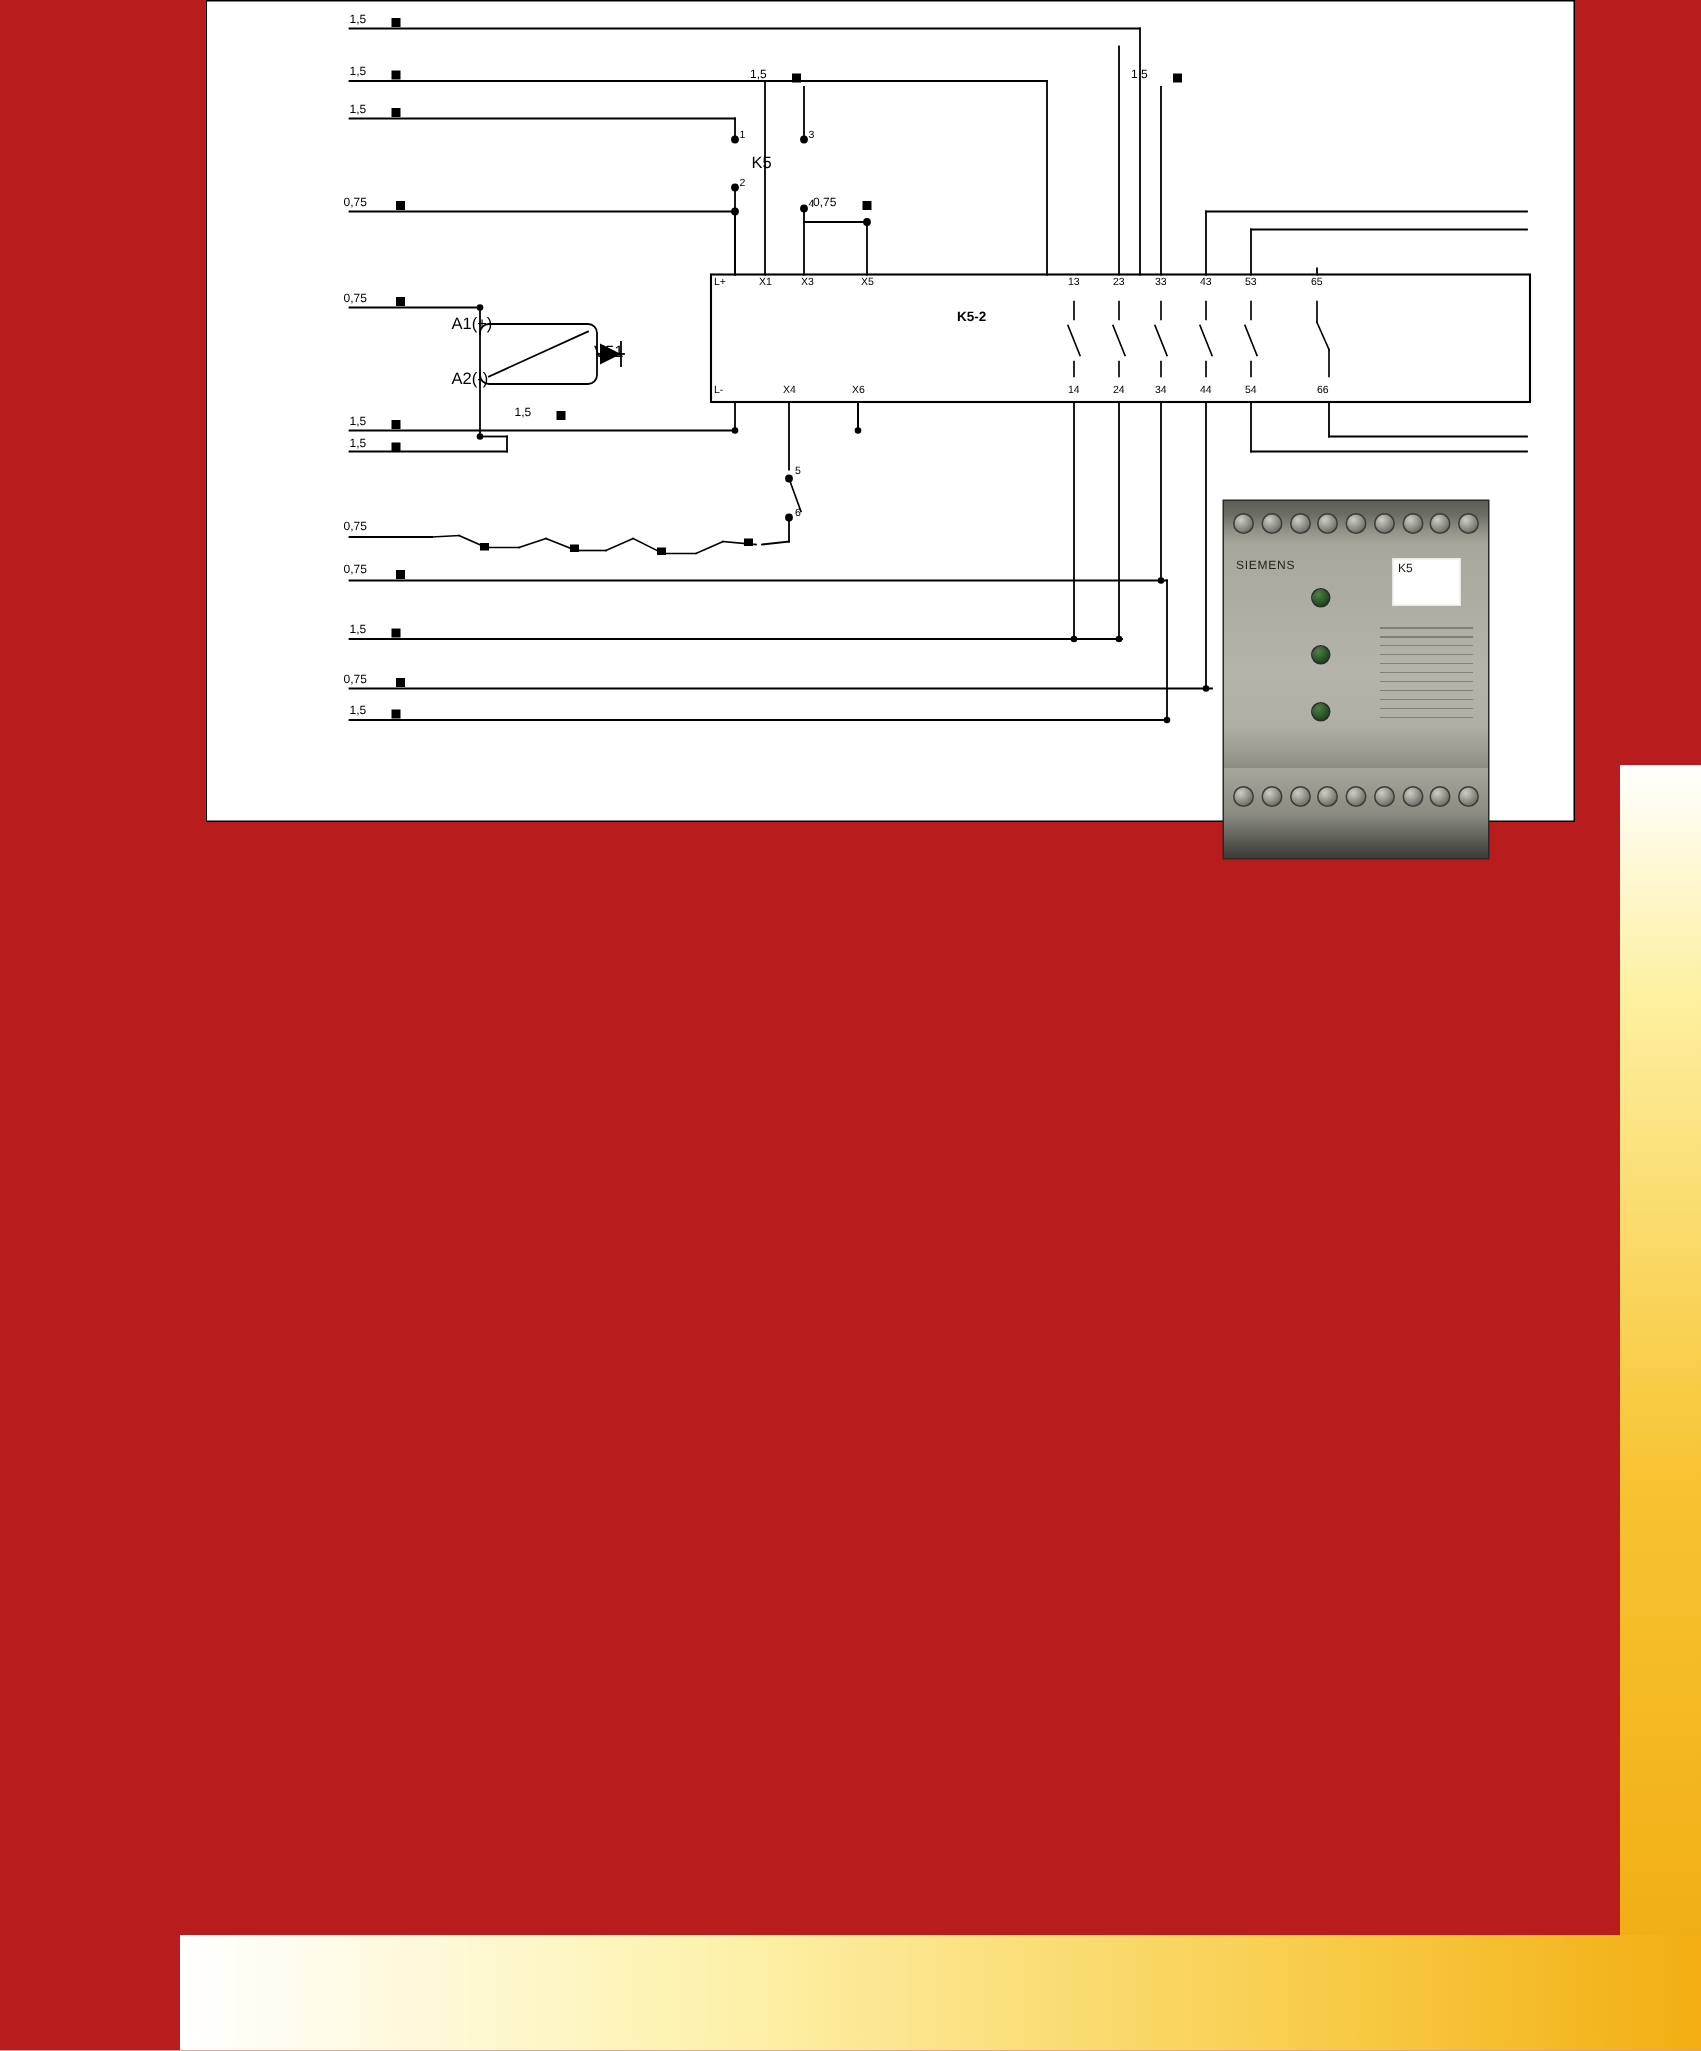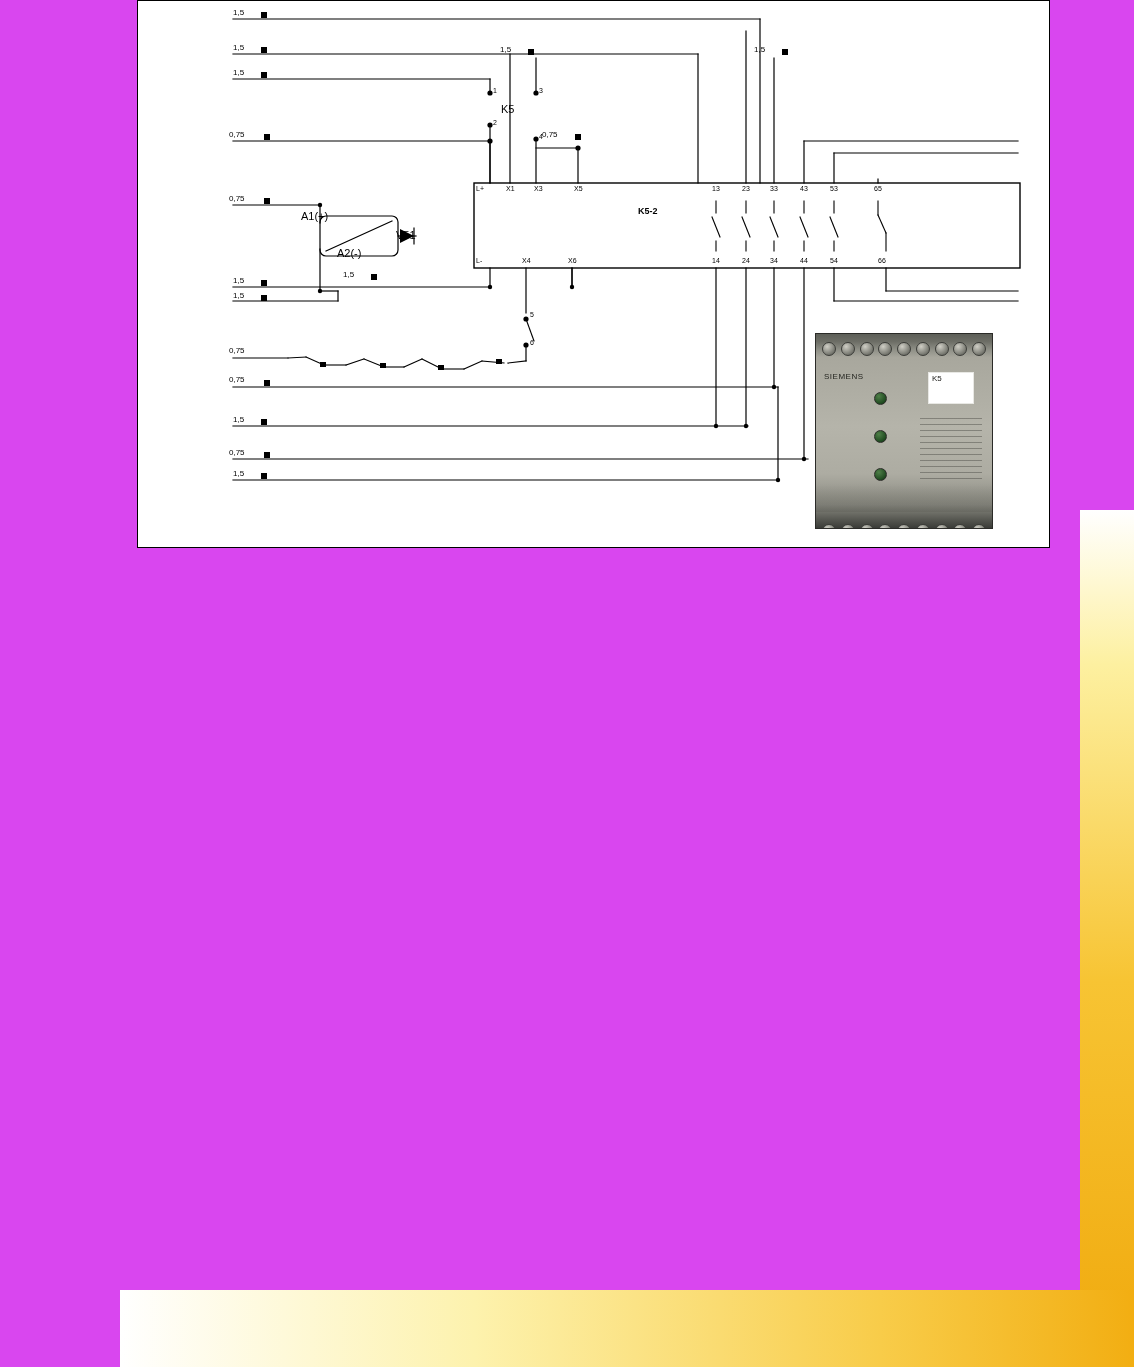--- a/index.html
+++ b/index.html
@@ -5,21 +5,21 @@
   html, body {
     margin: 0;
     padding: 0;
     background: #ffffff;
     font-family: "Liberation Sans", sans-serif;
   }
   #page {
     position: relative;
     width: 1134px;
     height: 1367px;
-    background: #d946ef;
+    background: #b91c1c;
     overflow: hidden;
     text-align: center;
   }
   
   #corner-gradient-right {
     position: absolute;
     left: 1080px;
     top: 510px;
     width: 54px;
     height: 857px;
@@ -76,21 +76,21 @@
     font-size: 8px;
     color: #000000;
     white-space: nowrap;
   }
   
   #relay-photo {
     position: absolute;
     left: 677px;
     top: 332px;
     width: 178px;
-    height: 196px;
+    height: 240px;
     background:
       linear-gradient(to bottom,
         #5d5f58 0%, #6d6e66 4%, #8e8f86 8%,
         #a8a79d 12%, #b5b4aa 48%, #adaca2 72%,
         #8a8a81 88%, #54554f 96%, #3b3c38 100%);
     border: 1px solid #2b2b28;
     box-sizing: border-box;
     overflow: hidden;
   }
   .photo-screw-row {
@@ -360,21 +360,21 @@
     <div class="term-label" style="left:430px; top:256px;">X6</div>
     <div class="term-label" style="left:574px; top:256px;">14</div>
     <div class="term-label" style="left:604px; top:256px;">24</div>
     <div class="term-label" style="left:632px; top:256px;">34</div>
     <div class="term-label" style="left:662px; top:256px;">44</div>
     <div class="term-label" style="left:692px; top:256px;">54</div>
     <div class="term-label" style="left:740px; top:256px;">66</div>
 
     <div class="comp-label" style="left:363px; top:102px;">K5</div>
     <div class="comp-label" style="left:163px; top:209px;">A1(+)</div>
-    <div class="comp-label" style="left:163px; top:246px;margin-left:36px;">A2(-)</div>
+    <div class="comp-label" style="left:163px; top:246px;">A2(-)</div>
     <div class="comp-label" style="left:258px; top:228px;">V51</div>
     <div class="term-label" style="left:355px; top:86px;">1</div>
     <div class="term-label" style="left:355px; top:118px;">2</div>
     <div class="term-label" style="left:401px; top:86px;">3</div>
     <div class="term-label" style="left:401px; top:132px;">4</div>
     <div class="term-label" style="left:392px; top:310px;">5</div>
     <div class="term-label" style="left:392px; top:338px;">6</div>
 
     <div id="relay-photo">
       <div class="photo-screw-row" style="top:4px;">

